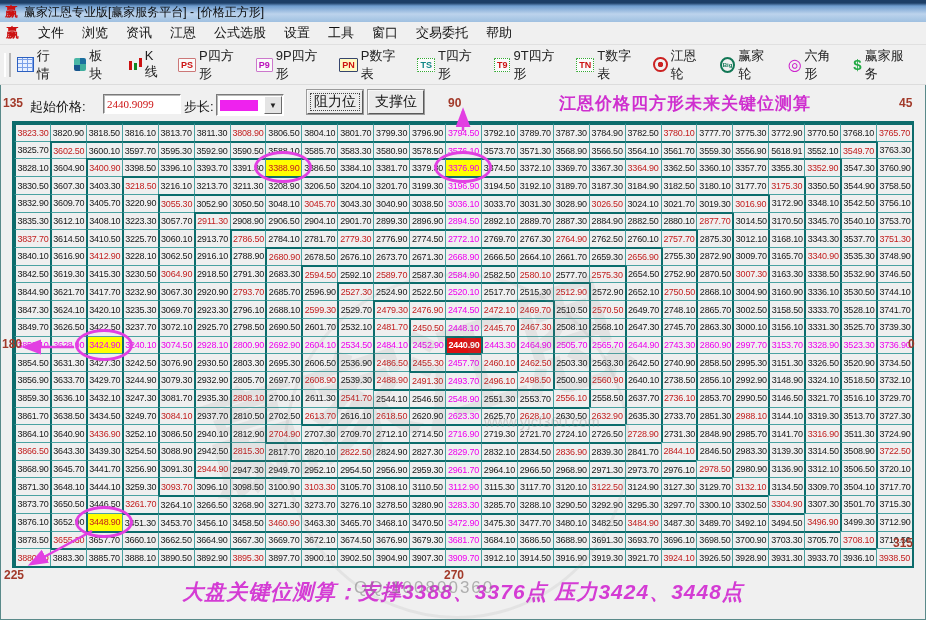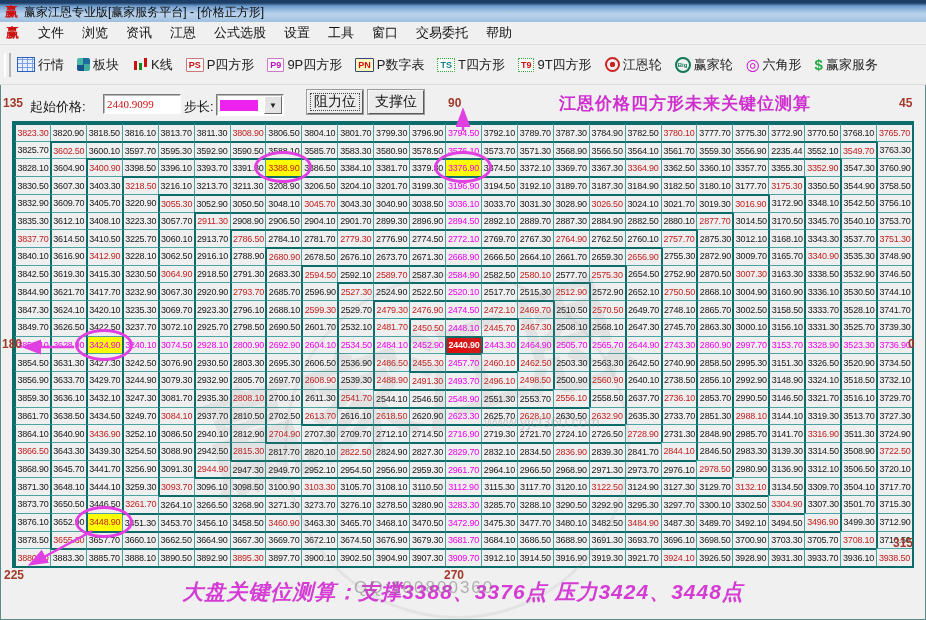--- a/index.html
+++ b/index.html
@@ -157,20 +157,24 @@
       </span>
       <span class="titem">
         <span class="tbadge b-ts">TS</span>
         <span class="tlabel">T四方形</span>
       </span>
       <span class="titem">
         <span class="tbadge b-t9">T9</span>
         <span class="tlabel">9T四方形</span>
       </span>
       <span class="titem">
+        <span class="tbadge b-tn">TN</span>
+        <span class="tlabel">T数字表</span>
+      </span>
+      <span class="titem">
         <span class="ti ti-wheel"></span>
         <span class="tlabel">江恩轮</span>
       </span>
       <span class="titem">
         <span class="ti ti-bigwheel"></span>
         <span class="tlabel">赢家轮</span>
       </span>
       <span class="titem">
         <span class="ti ti-hex"></span>
         <span class="tlabel">六角形</span>
@@ -245,21 +249,21 @@
       <div class="cell bt">3578.50</div>
       <div class="cell mag bt">3576.10</div>
       <div class="cell bt">3573.70</div>
       <div class="cell bt">3571.30</div>
       <div class="cell bt">3568.90</div>
       <div class="cell bt">3566.50</div>
       <div class="cell bt">3564.10</div>
       <div class="cell bt">3561.70</div>
       <div class="cell bt">3559.30</div>
       <div class="cell bt">3556.90</div>
-      <div class="cell bt">2235.44</div>
+      <div class="cell bt">5618.91</div>
       <div class="cell bt">3552.10</div>
       <div class="cell red bt">3549.70</div>
       <div class="cell bl">3763.30</div>
       <div class="cell bl">3828.10</div>
       <div class="cell bl">3604.90</div>
       <div class="cell red bt bl">3400.90</div>
       <div class="cell bt">3398.50</div>
       <div class="cell bt">3396.10</div>
       <div class="cell bt">3393.70</div>
       <div class="cell bt">3391.30</div>

